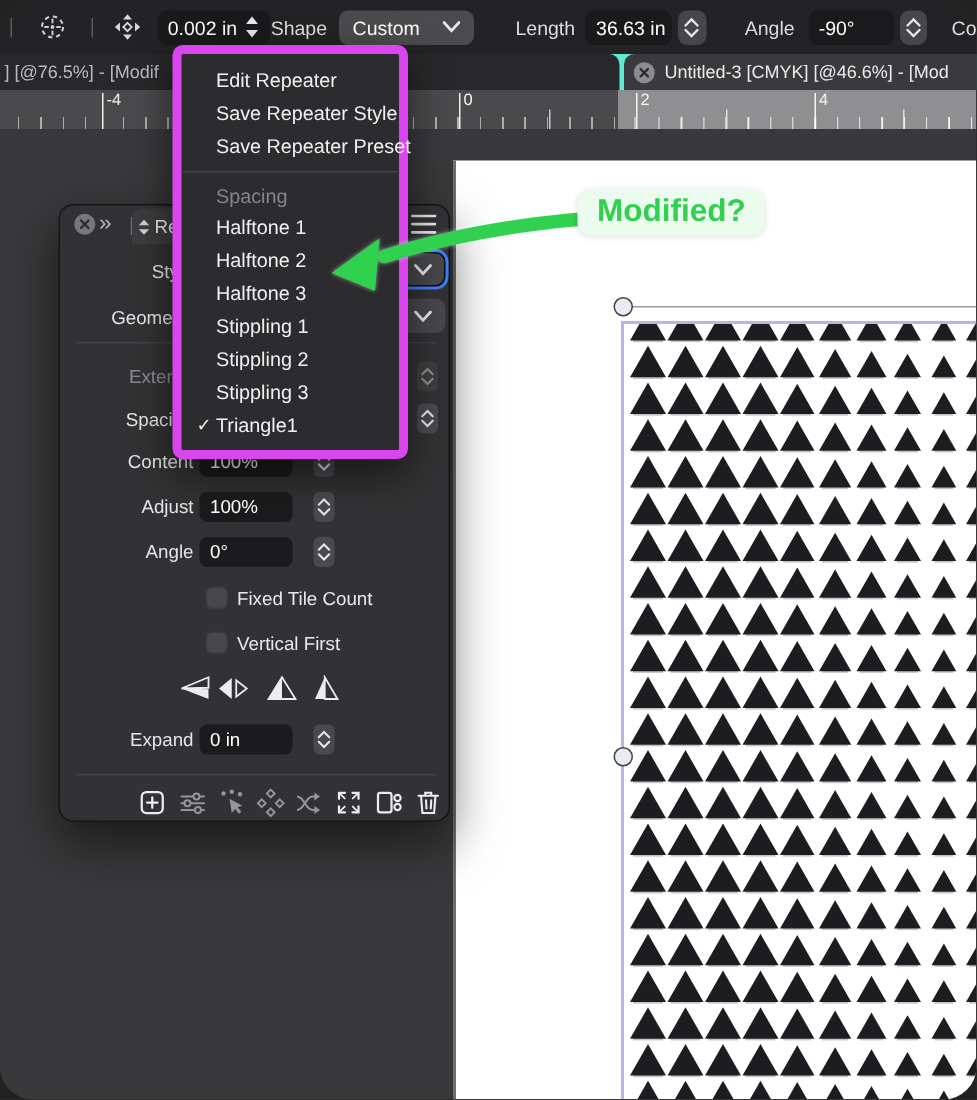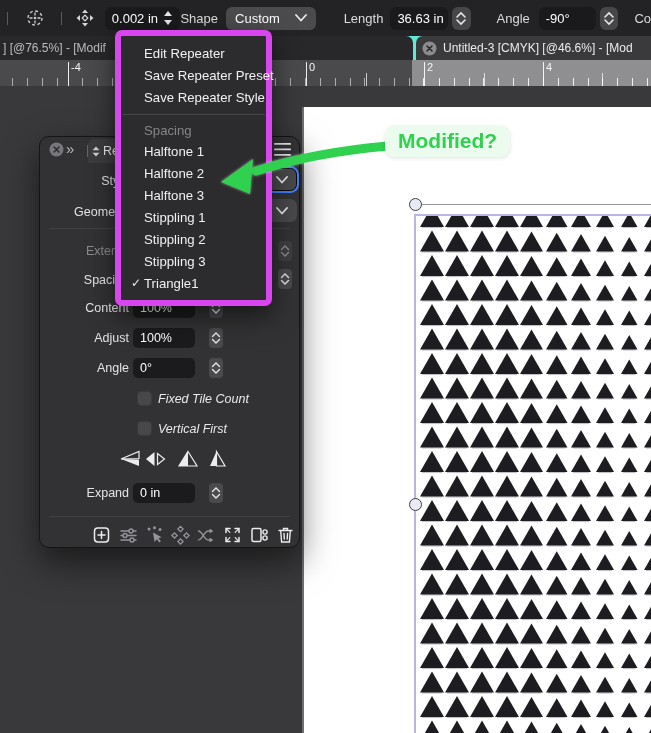--- a/index.html
+++ b/index.html
@@ -1,17 +1,17 @@
 <!DOCTYPE html>
 <html><head>
 <meta charset="utf-8">
 <style>
   html,body{margin:0;padding:0;background:#222;}
   .app{position:relative;width:651px;height:733px;overflow:hidden;background:#39393b;
-       font-family:"Liberation Sans","DejaVu Sans",sans-serif;-webkit-font-smoothing:antialiased;}
+       font-family:"Liberation Sans","DejaVu Sans",sans-serif;border-radius:22px;-webkit-font-smoothing:antialiased;}
   .app *{box-sizing:border-box;}
 
   
   .toolbar{position:absolute;left:0;top:0;width:651px;height:36px;background:#232325;
            display:flex;align-items:center;z-index:4;}
   .tb-divider{width:1px;height:13px;background:#5a5a5e;}
   .tb-label{color:#dcdcde;font-size:13px;white-space:nowrap;}
   .tb-field{height:23px;background:#1a1a1c;border-radius:6px;display:flex;align-items:center;
             padding:0 7px;color:#fff;font-size:13px;white-space:nowrap;}
   .tb-dropdown{height:23px;background:#4b4b4e;border-radius:6px;display:flex;align-items:center;
@@ -62,21 +62,21 @@
   .p-stepper{position:absolute;width:14px;height:20px;background:#4a4a4d;border-radius:4px;
              display:flex;align-items:center;justify-content:center;}
   .p-chevbtn{position:absolute;width:30px;height:23px;background:#48484b;border-radius:6.5px;
              display:flex;align-items:center;justify-content:center;}
   .focusring{border:1px solid #0a0a0c;box-shadow:0 0 0 2px #3f7cf7;}
   .p-sep{position:absolute;left:10px;right:9px;height:1px;background:#424246;}
   .p-tab{position:absolute;left:48px;top:2px;width:70px;height:24px;background:#3c3c3e;
          border-radius:6px 6px 0 0;display:flex;align-items:center;padding-left:4px;overflow:hidden;}
   .p-tab span{color:#ececef;font-size:12.5px;margin-left:3px;white-space:nowrap;}
   .p-checkbox{position:absolute;width:15px;height:15px;border-radius:4px;background:#48484b;border:1px solid #3a3a3d;}
-  .p-chklabel{position:absolute;font-size:12.5px;color:#e9e9ec;white-space:nowrap;font-style:italic;}
+  .p-chklabel{position:absolute;font-size:12.5px;color:#e9e9ec;white-space:nowrap;}
   .glyph{color:#b8b8bc;font-size:13px;line-height:1;}
   .dimwrap{opacity:.5;}
 
   
   .menu{position:absolute;left:115px;top:30px;width:157px;background:#2c2c2e;border:6px solid #d946ef;
         border-radius:7px;z-index:10;padding:6px 0 6px 0;box-shadow:0 10px 26px rgba(0,0,0,.55);}
   .m-item{height:22px;display:flex;align-items:center;padding-left:10px;white-space:nowrap;
           font-size:13.2px;color:#f1f1f3;}
   .m-head{height:20px;color:#85858a;margin-top:2px;}
   .m-chk{flex:0 0 13px;width:13px;font-size:12px;color:#f0f0f0;}
@@ -837,25 +837,25 @@
     </span>
   </div>
 
   <div class="menu" id="menu-items">
       <div class="m-item">
         <span class="m-chk"></span>
         <span>Edit Repeater</span>
       </div>
       <div class="m-item">
         <span class="m-chk"></span>
+        <span>Save Repeater Style</span>
+      </div>
+      <div class="m-item">
+        <span class="m-chk"></span>
         <span>Save Repeater Preset</span>
-      </div>
-      <div class="m-item">
-        <span class="m-chk"></span>
-        <span>Save Repeater Style</span>
       </div>
       <div class="m-sep"></div>
       <div class="m-item m-head">
         <span class="m-chk"></span>
         <span>Spacing</span>
       </div>
       <div class="m-item">
         <span class="m-chk"></span>
         <span>Halftone 1</span>
       </div>

